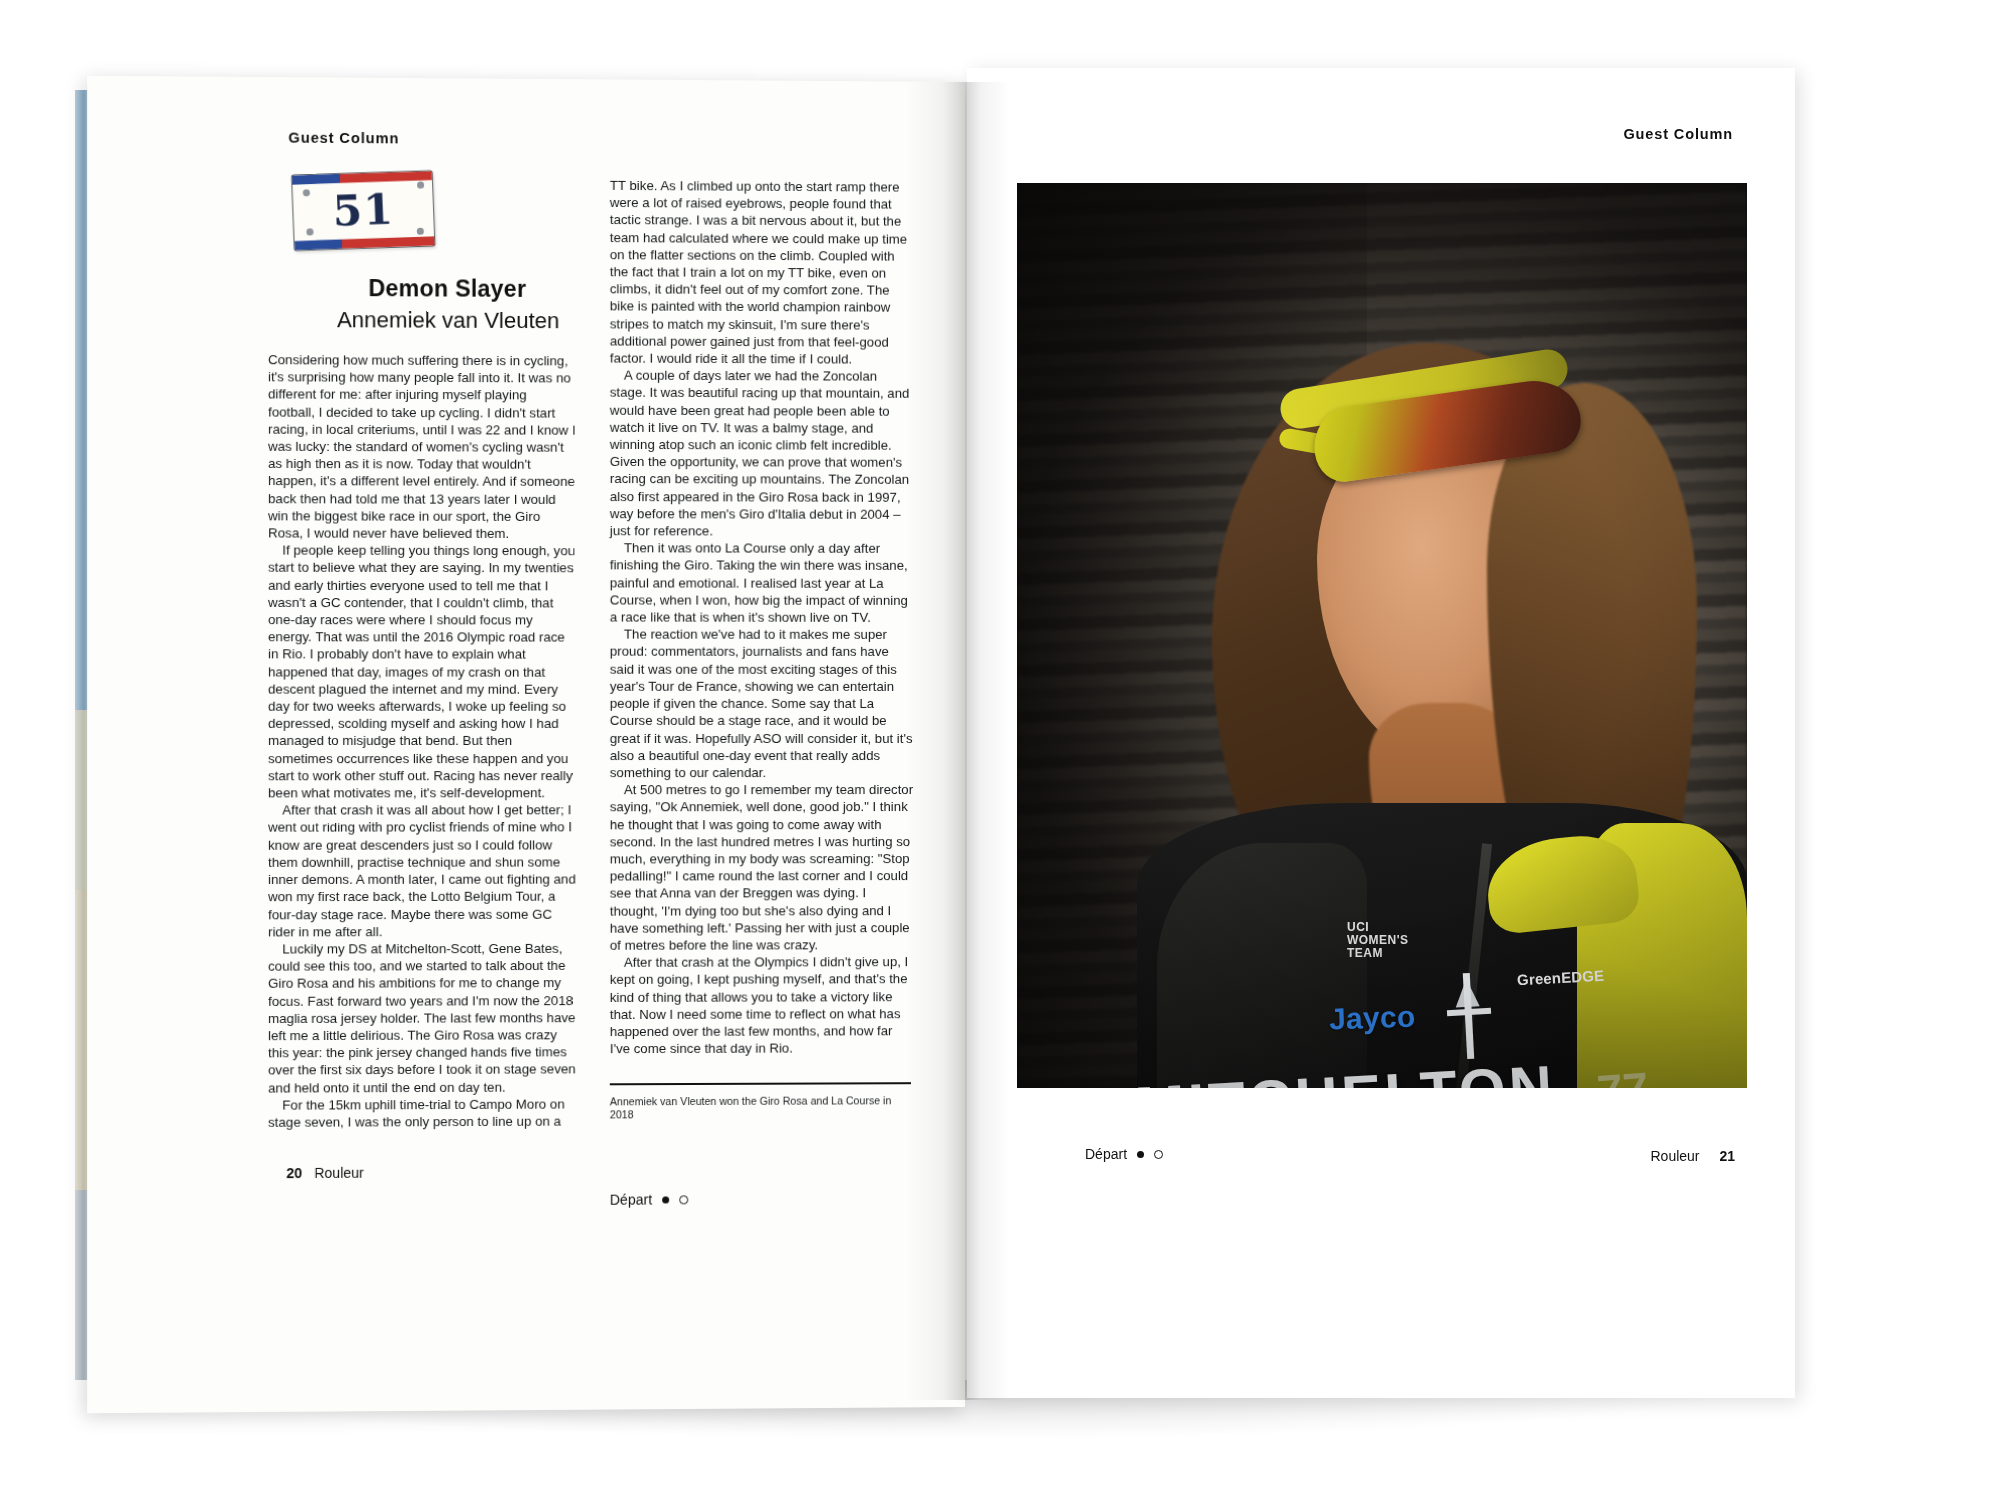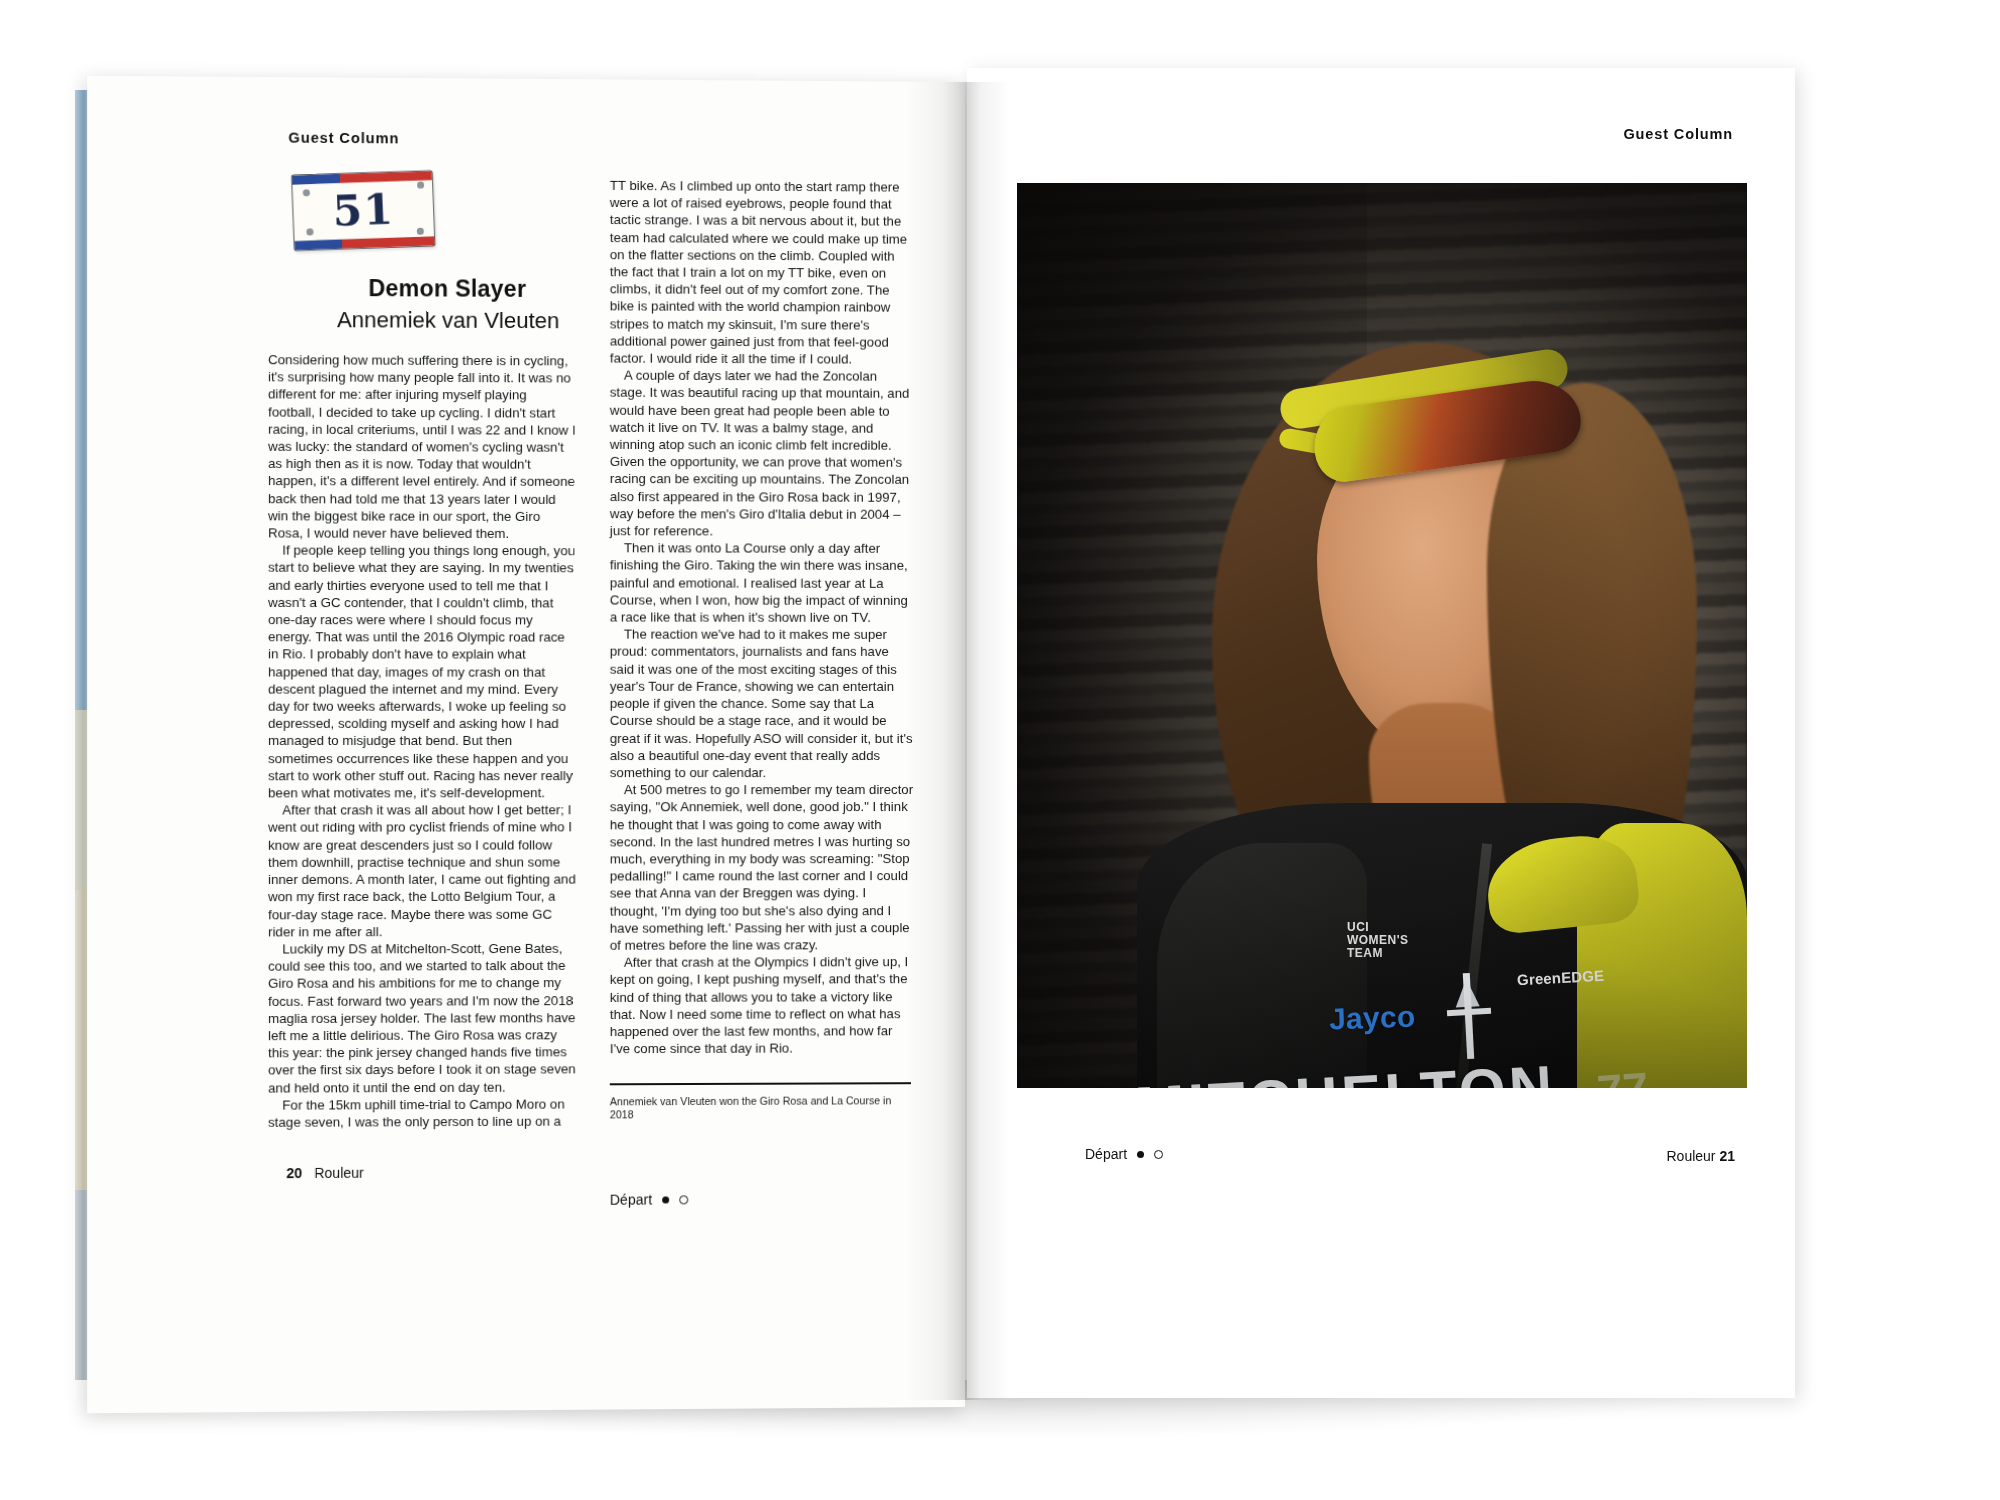--- a/index.html
+++ b/index.html
@@ -580,21 +580,21 @@
       </div>
 
       <div class="depart depart-right">
         <span>Départ</span>
         <span class="dot"></span>
         <span class="dot hollow"></span>
       </div>
 
       <div class="folio folio-right">
         <span class="word">Rouleur</span>
-        <span style="margin-left:0">21</span>
+        <span style="margin-left:16px">21</span>
       </div>
 
     </div>
 
     <div class="gutter"></div>
 
   </div>
 </div>
 
 </body></html>

